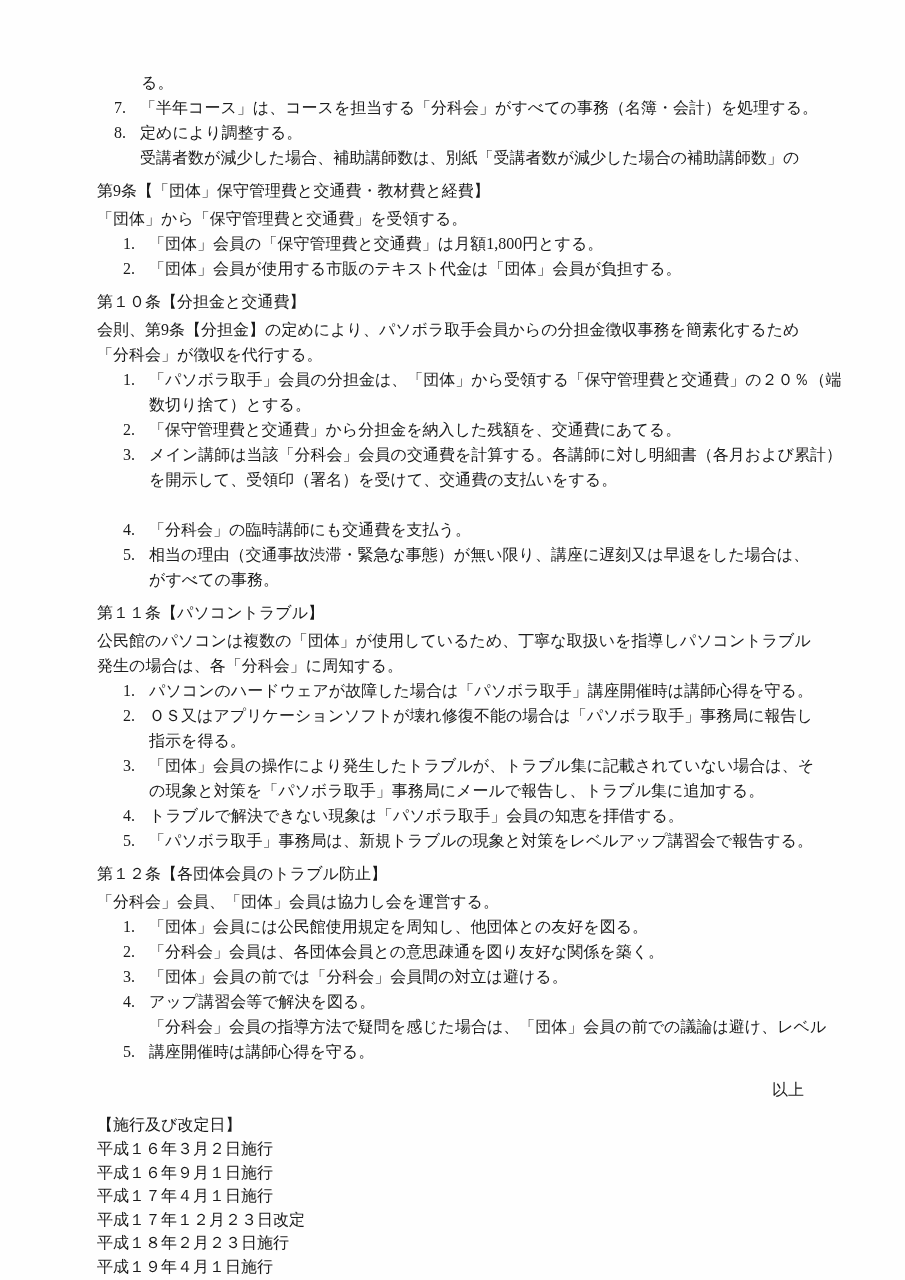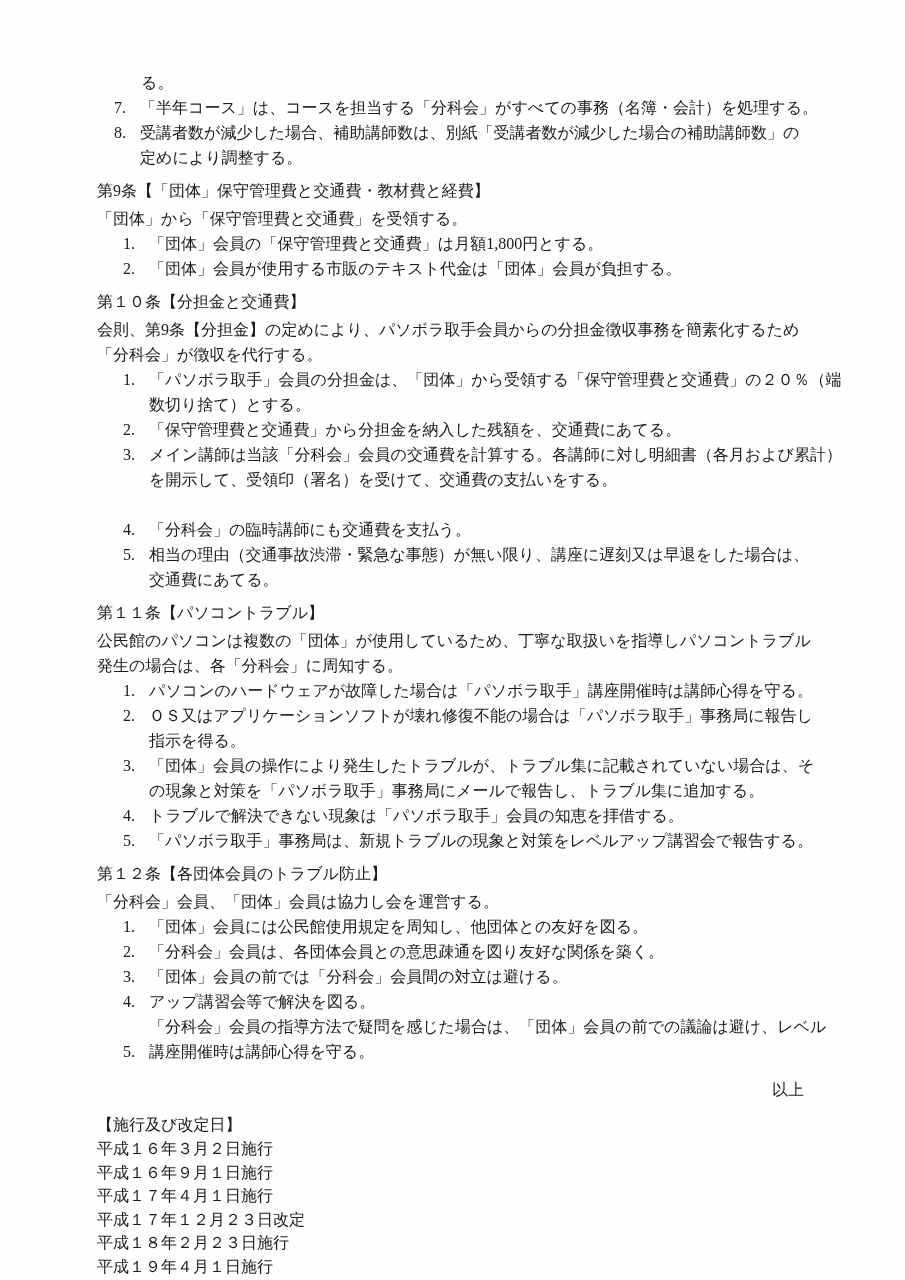--- a/index.html
+++ b/index.html
@@ -43,22 +43,22 @@
   <div class="list leading" id="leading-list">
       <div class="item">
         <span class="num">7.</span>
         <div class="item-body">
           <div class="line">「半年コース」は、コースを担当する「分科会」がすべての事務（名簿・会計）を処理する。</div>
         </div>
       </div>
       <div class="item">
         <span class="num">8.</span>
         <div class="item-body">
+          <div class="line">定めにより調整する。</div>
           <div class="line">受講者数が減少した場合、補助講師数は、別紙「受講者数が減少した場合の補助講師数」の</div>
-          <div class="line">定めにより調整する。</div>
         </div>
       </div>
     </div>
 
   <div id="sections">
       <section class="section">
         <div class="heading">第9条【「団体」保守管理費と交通費・教材費と経費】</div>
         <div class="body-line">「団体」から「保守管理費と交通費」を受領する。</div>
         <div class="list">
           <div class="item">
@@ -103,21 +103,21 @@
           <div class="item gap-before">
             <span class="num">4.</span>
             <div class="item-body">
               <div class="line">「分科会」の臨時講師にも交通費を支払う。</div>
             </div>
           </div>
           <div class="item">
             <span class="num">5.</span>
             <div class="item-body">
               <div class="line">相当の理由（交通事故渋滞・緊急な事態）が無い限り、講座に遅刻又は早退をした場合は、</div>
-              <div class="line">交通費にあてる。</div>
+              <div class="line">がすべての事務。</div>
             </div>
           </div>
         </div>
       </section>
       <section class="section">
         <div class="heading">第１１条【パソコントラブル】</div>
         <div class="body-line">公民館のパソコンは複数の「団体」が使用しているため、丁寧な取扱いを指導しパソコントラブル</div>
         <div class="body-line">発生の場合は、各「分科会」に周知する。</div>
         <div class="list">
           <div class="item">

